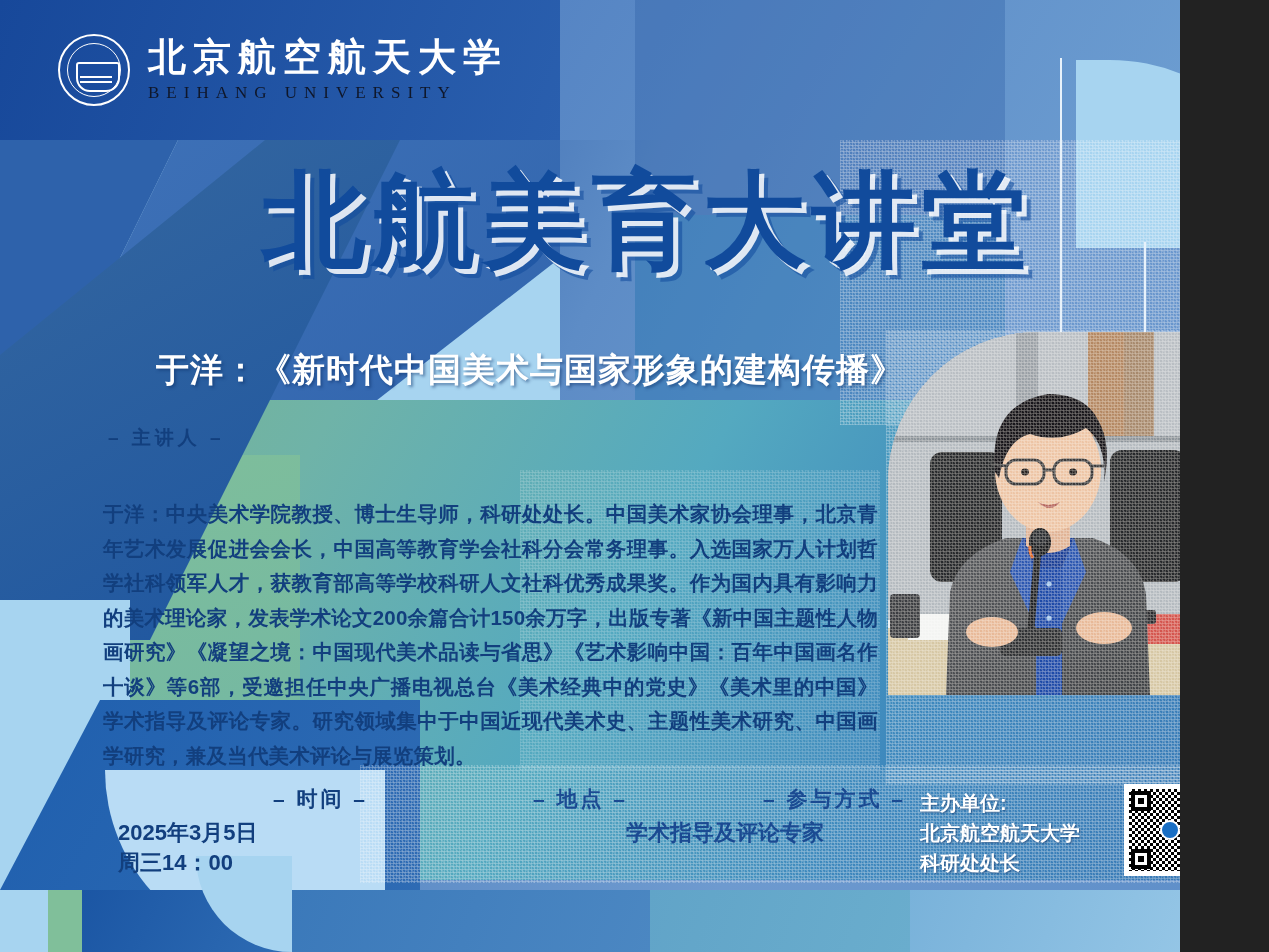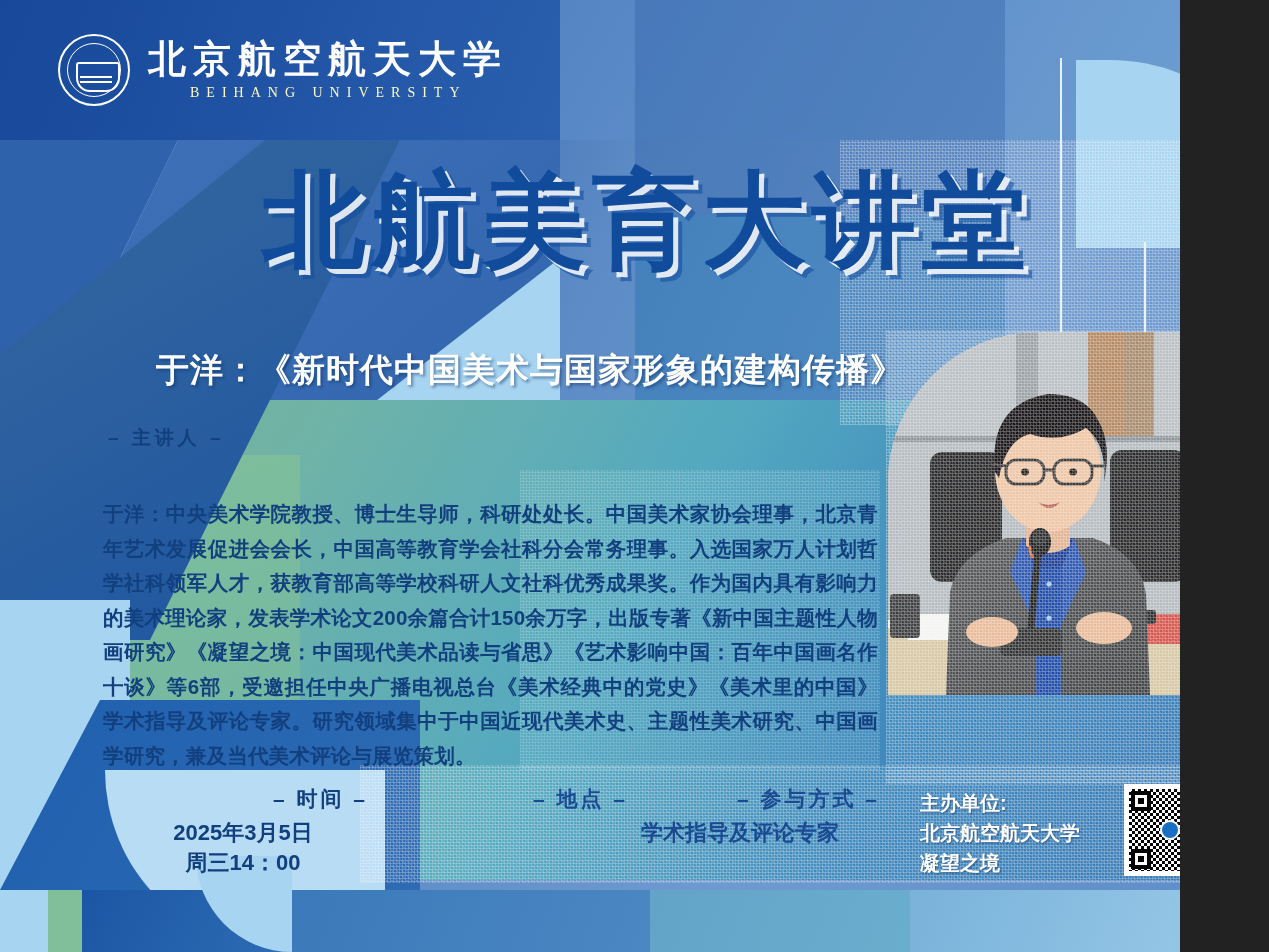--- a/index.html
+++ b/index.html
@@ -72,45 +72,45 @@
 
   
   #header{left:0;top:0;width:1269px;height:140px;display:flex;align-items:center;padding-left:58px;gap:18px;}
   #logo-seal{width:72px;height:72px;border-radius:50%;border:2px solid #fff;position:relative;flex:0 0 auto;}
   #logo-seal:before{content:"";position:absolute;inset:7px;border-radius:50%;border:1px solid #fff;}
   #logo-seal:after{content:"";position:absolute;left:16px;top:26px;width:40px;height:26px;
     border:2px solid #fff;border-radius:3px 3px 14px 14px;}
   .seal-bar{position:absolute;left:20px;width:32px;height:2px;background:#fff;}
   .brand-cn{font-size:38px;font-weight:700;color:#fff;letter-spacing:7px;line-height:1;
     font-family:"Liberation Serif","DejaVu Serif",serif;}
-  .brand-en{font-size:14px;color:#fef9c3;letter-spacing:7px;margin-top:7px;
-    font-family:"Liberation Serif","DejaVu Serif",serif;margin-left:42px;}
+  .brand-en{font-size:17px;color:#0f172a;letter-spacing:7px;margin-top:7px;
+    font-family:"Liberation Serif","DejaVu Serif",serif;}
 
   
   #main-title{left:262px;top:168px;width:900px;
     font-size:104px;font-weight:700;letter-spacing:6px;color:#114b9c;line-height:1;
     text-shadow:5px 5px 0 rgba(255,255,255,.85), 9px 9px 0 rgba(17,75,156,.55);
     white-space:nowrap;font-family:"DejaVu Sans","Liberation Sans",sans-serif;}
 
   
   #subtitle{left:108px;top:348px;width:800px;font-size:33px;font-weight:700;color:#fff;
     letter-spacing:1px;text-shadow:2px 2px 3px rgba(14,50,105,.5);white-space:nowrap;margin-left:48px;}
 
   #speaker-label{left:108px;top:425px;font-size:19px;font-weight:700;color:#123f7e;letter-spacing:4px;}
 
   
   #bio{left:103px;top:483px;width:775px;font-size:20.5px;font-weight:700;color:#123f7e;
     line-height:34.5px;letter-spacing:.2px;text-align:justify;margin-top:14px;}
 
   
   .info-h{font-size:21px;font-weight:700;color:#123f7e;letter-spacing:3px;text-align:right;}
-  .info-v{font-size:22px;font-weight:700;color:#123f7e;text-align:center;line-height:30px;margin-top:5px;}
+  .info-v{font-size:22px;font-weight:700;color:#123f7e;text-align:left;line-height:30px;margin-top:5px;}
   #info-time{left:118px;top:785px;width:250px;}
   #info-place{left:368px;top:785px;width:260px;}
-  #info-join{left:600px;top:785px;width:280px;}
+  #info-join{left:626px;top:785px;width:280px;}
   #info-place .info-h,#info-place .info-v,#info-join .info-h,#info-join .info-v{color:#1b4a92;}
 
   
   #organizer{left:920px;top:788px;width:210px;font-size:20px;font-weight:700;color:#fff;
     line-height:30px;text-shadow:1px 1px 2px rgba(12,45,95,.6);}
   #qr{left:1124px;top:784px;width:92px;height:92px;background:#fff;padding:5px;}
   #qr-inner{width:100%;height:100%;position:relative;
     background-image:
       repeating-linear-gradient(0deg,#000 0 3px,#fff 3px 6px),
       repeating-linear-gradient(90deg,#000 0 3px,#fff 3px 6px);
@@ -272,21 +272,21 @@
   </div>
 
   <div class="layer" id="info-join">
     <div class="info-h">– 参与方式 –</div>
     <div class="info-v">学术指导及评论专家</div>
   </div>
 
   <div class="layer" id="organizer">
     <div>主办单位:</div>
     <div>北京航空航天大学</div>
-    <div>凝望之境</div>
+    <div>科研处处长</div>
   </div>
 
   <div class="layer" id="qr">
     <div id="qr-inner">
       <span class="qr-eye" style="left:2px;top:2px;"></span>
       <span class="qr-eye" style="right:2px;top:2px;"></span>
       <span class="qr-eye" style="left:2px;bottom:2px;"></span>
       <span id="qr-dot"></span>
     </div>
   </div>

